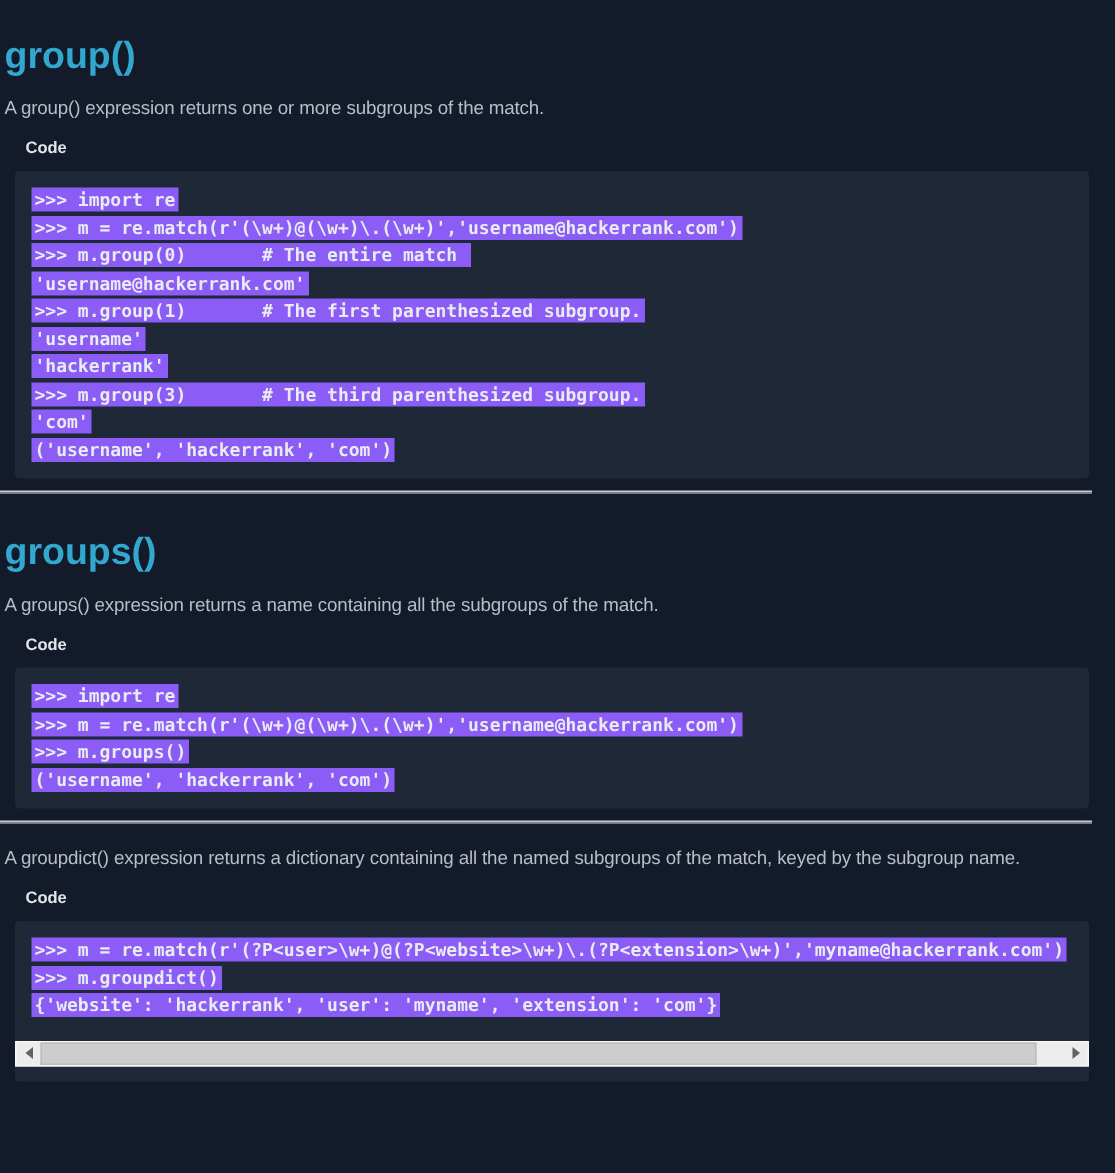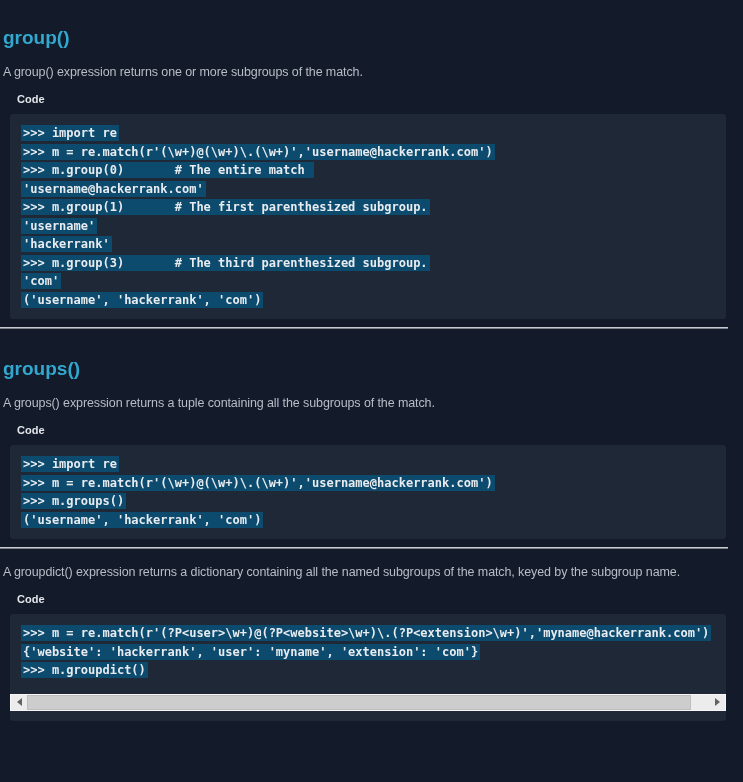--- a/index.html
+++ b/index.html
@@ -7,21 +7,21 @@
   body {
     width:743px; height:782px;
     background:#131a29;
     font-family:"Liberation Sans", sans-serif;
     overflow:hidden;
   }
   .content { padding-top:26px; }
 
   .section-title {
     color:#32a8cf;
-    font-size:19px; font-weight:bold; line-height:23px;
+    font-size:25px; font-weight:bold; line-height:23px;
     margin:0 0 9px 3px;
   }
   .section + .section .section-title { margin-top:28px; }
 
   .section-desc {
     color:#b7bec7;
     font-size:12.5px; line-height:16px; letter-spacing:-0.1px;
     margin:15px 0 13px 3px;
     white-space:nowrap;
   }
@@ -37,21 +37,21 @@
     margin:0 17px 0 10px;
     padding:10px 4px 10px 11px;
     overflow:hidden;
   }
   .code-line {
     font-family:"DejaVu Sans Mono", monospace;
     font-size:12px; font-weight:bold; line-height:18.5px;
     white-space:pre;
     color:#e8ecf0;
   }
-  .code-line .hl { background:#0c4a6e; padding:1px 2px; }
+  .code-line .hl { background:#8b5cf6; padding:1px 2px; }
 
   hr.divider {
     border:none; height:2px;
     background:#c8ccd1;
     border-bottom:1px solid #7d828a;
     margin:8px 15px 0 0;
   }
 
   .fake-scrollbar {
     height:17px;
@@ -89,39 +89,39 @@
         <div class="code-line"><span class="hl">'hackerrank'</span></div>
         <div class="code-line"><span class="hl">&gt;&gt;&gt; m.group(3)       # The third parenthesized subgroup.</span></div>
         <div class="code-line"><span class="hl">'com'</span></div>
         <div class="code-line"><span class="hl">('username', 'hackerrank', 'com')</span></div>
       </div>
     <hr class="divider">
   </div>
 
   <div class="section">
     <h2 class="section-title">groups()</h2>
-    <p class="section-desc">A groups() expression returns a tuple containing all the subgroups of the match.</p>
+    <p class="section-desc">A groups() expression returns a name containing all the subgroups of the match.</p>
     <div class="code-label">Code</div>
     <div class="code-block">
         <div class="code-line"><span class="hl">&gt;&gt;&gt; import re</span></div>
         <div class="code-line"><span class="hl">&gt;&gt;&gt; m = re.match(r'(\w+)@(\w+)\.(\w+)','username@hackerrank.com')</span></div>
         <div class="code-line"><span class="hl">&gt;&gt;&gt; m.groups()</span></div>
         <div class="code-line"><span class="hl">('username', 'hackerrank', 'com')</span></div>
       </div>
     <hr class="divider">
   </div>
 
   <div class="section">
     <p class="section-desc">A groupdict() expression returns a dictionary containing all the named subgroups of the match, keyed by the subgroup name.</p>
     <div class="code-label">Code</div>
     <div class="code-block">
       <div>
           <div class="code-line"><span class="hl">&gt;&gt;&gt; m = re.match(r'(?P&lt;user&gt;\w+)@(?P&lt;website&gt;\w+)\.(?P&lt;extension&gt;\w+)','myname@hackerrank.com')</span></div>
+          <div class="code-line"><span class="hl">&gt;&gt;&gt; m.groupdict()</span></div>
           <div class="code-line"><span class="hl">{'website': 'hackerrank', 'user': 'myname', 'extension': 'com'}</span></div>
-          <div class="code-line"><span class="hl">&gt;&gt;&gt; m.groupdict()</span></div>
         </div>
       <div class="fake-scrollbar">
         <div class="sb-btn">
           <div class="tri-left"></div>
         </div>
         <div class="sb-thumb"></div>
         <div class="sb-gap"></div>
         <div class="sb-btn">
           <div class="tri-right"></div>
         </div>

